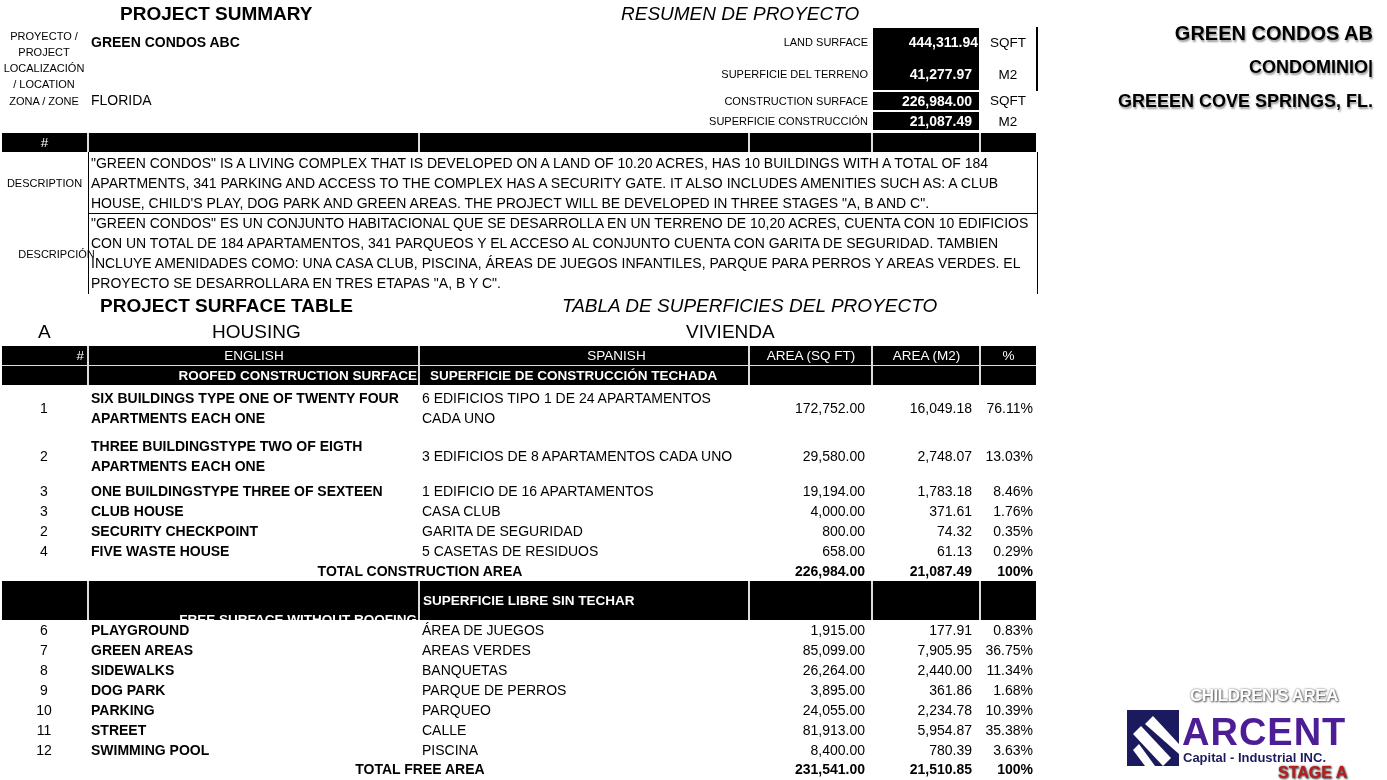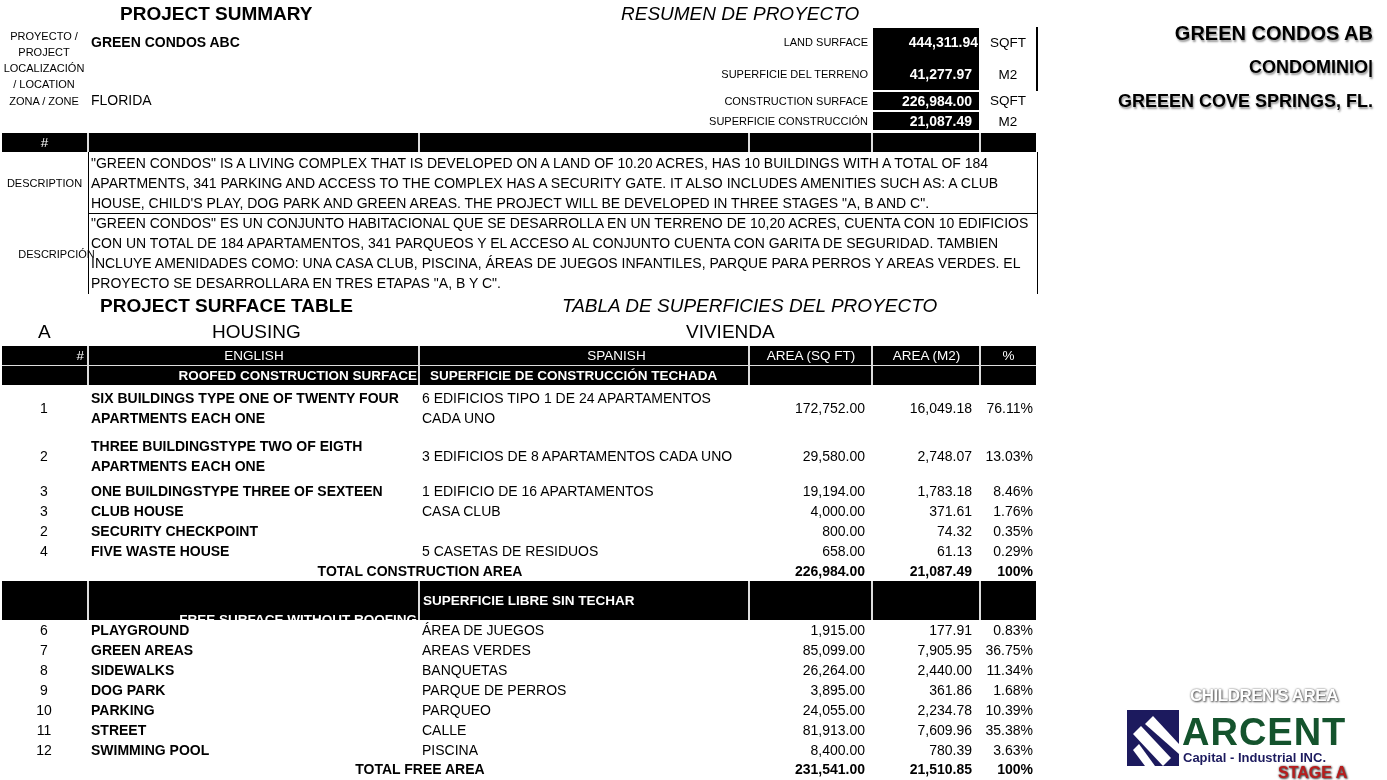--- a/index.html
+++ b/index.html
@@ -137,20 +137,21 @@
   <div class="num">3</div>
   <div class="en">CLUB HOUSE</div>
   <div class="es">CASA CLUB</div>
   <div class="sqft">4,000.00</div>
   <div class="m2">371.61</div>
   <div class="pct">1.76%</div>
 </div>
 <div class="row" style="top:521px;height:20px;">
   <div class="num">2</div>
   <div class="en">SECURITY CHECKPOINT</div>
+  <div class="es">GARITA DE SEGURIDAD</div>
   <div class="sqft">800.00</div>
   <div class="m2">74.32</div>
   <div class="pct">0.35%</div>
 </div>
 <div class="row" style="top:541px;height:20px;">
   <div class="num">4</div>
   <div class="en">FIVE WASTE HOUSE</div>
   <div class="es">5 CASETAS DE RESIDUOS</div>
   <div class="sqft">658.00</div>
   <div class="m2">61.13</div>
@@ -211,21 +212,21 @@
   <div class="es">PARQUEO</div>
   <div class="sqft">24,055.00</div>
   <div class="m2">2,234.78</div>
   <div class="pct">10.39%</div>
 </div>
 <div class="row" style="top:720px;height:20px;">
   <div class="num">11</div>
   <div class="en">STREET</div>
   <div class="es">CALLE</div>
   <div class="sqft">81,913.00</div>
-  <div class="m2">7,609.96</div>
+  <div class="m2">5,954.87</div>
   <div class="pct">35.38%</div>
 </div>
 <div class="row" style="top:740px;height:20px;">
   <div class="num">12</div>
   <div class="en">SWIMMING POOL</div>
   <div class="es">PISCINA</div>
   <div class="sqft">8,400.00</div>
   <div class="m2">780.39</div>
   <div class="pct">3.63%</div>
 </div>
@@ -237,15 +238,15 @@
 </div>
 
 <div class="abs" style="left:1190px;top:686px;font-size:17px;font-weight:bold;color:#fff;text-shadow:0 0 2px #666,1px 1px 2px #555;letter-spacing:-0.5px;">CHILDREN'S AREA</div>
 <div class="abs" style="left:1127px;top:710px;width:52px;height:56px;background:#1c1a5e;overflow:hidden;">
   <svg width="52" height="56" viewBox="0 0 52 56">
     <polygon points="6,24 14,16 44,48 36,56" fill="#fff"></polygon>
     <polygon points="18,14 26,6 52,34 52,44" fill="#fff"></polygon>
     <polygon points="6,40 12,34 28,56 18,56" fill="#fff"></polygon>
   </svg>
 </div>
-<div class="abs" style="left:1182px;top:712px;font-size:38px;font-weight:bold;color:#14532d;line-height:40px;letter-spacing:1px;">ARCENT</div>
+<div class="abs" style="left:1182px;top:712px;font-size:38px;font-weight:bold;color:#4c1d95;line-height:40px;letter-spacing:1px;">ARCENT</div>
 <div class="abs" style="left:1278px;top:764px;font-size:16px;font-weight:bold;color:#b91c1c;text-shadow:0 0 2px #555,1px 1px 2px #444;">STAGE A</div>
 <div class="abs" style="left:1183px;top:750px;font-size:13px;font-weight:bold;color:#1c1a5e;">Capital - Industrial INC.</div>
 
 </body></html>

